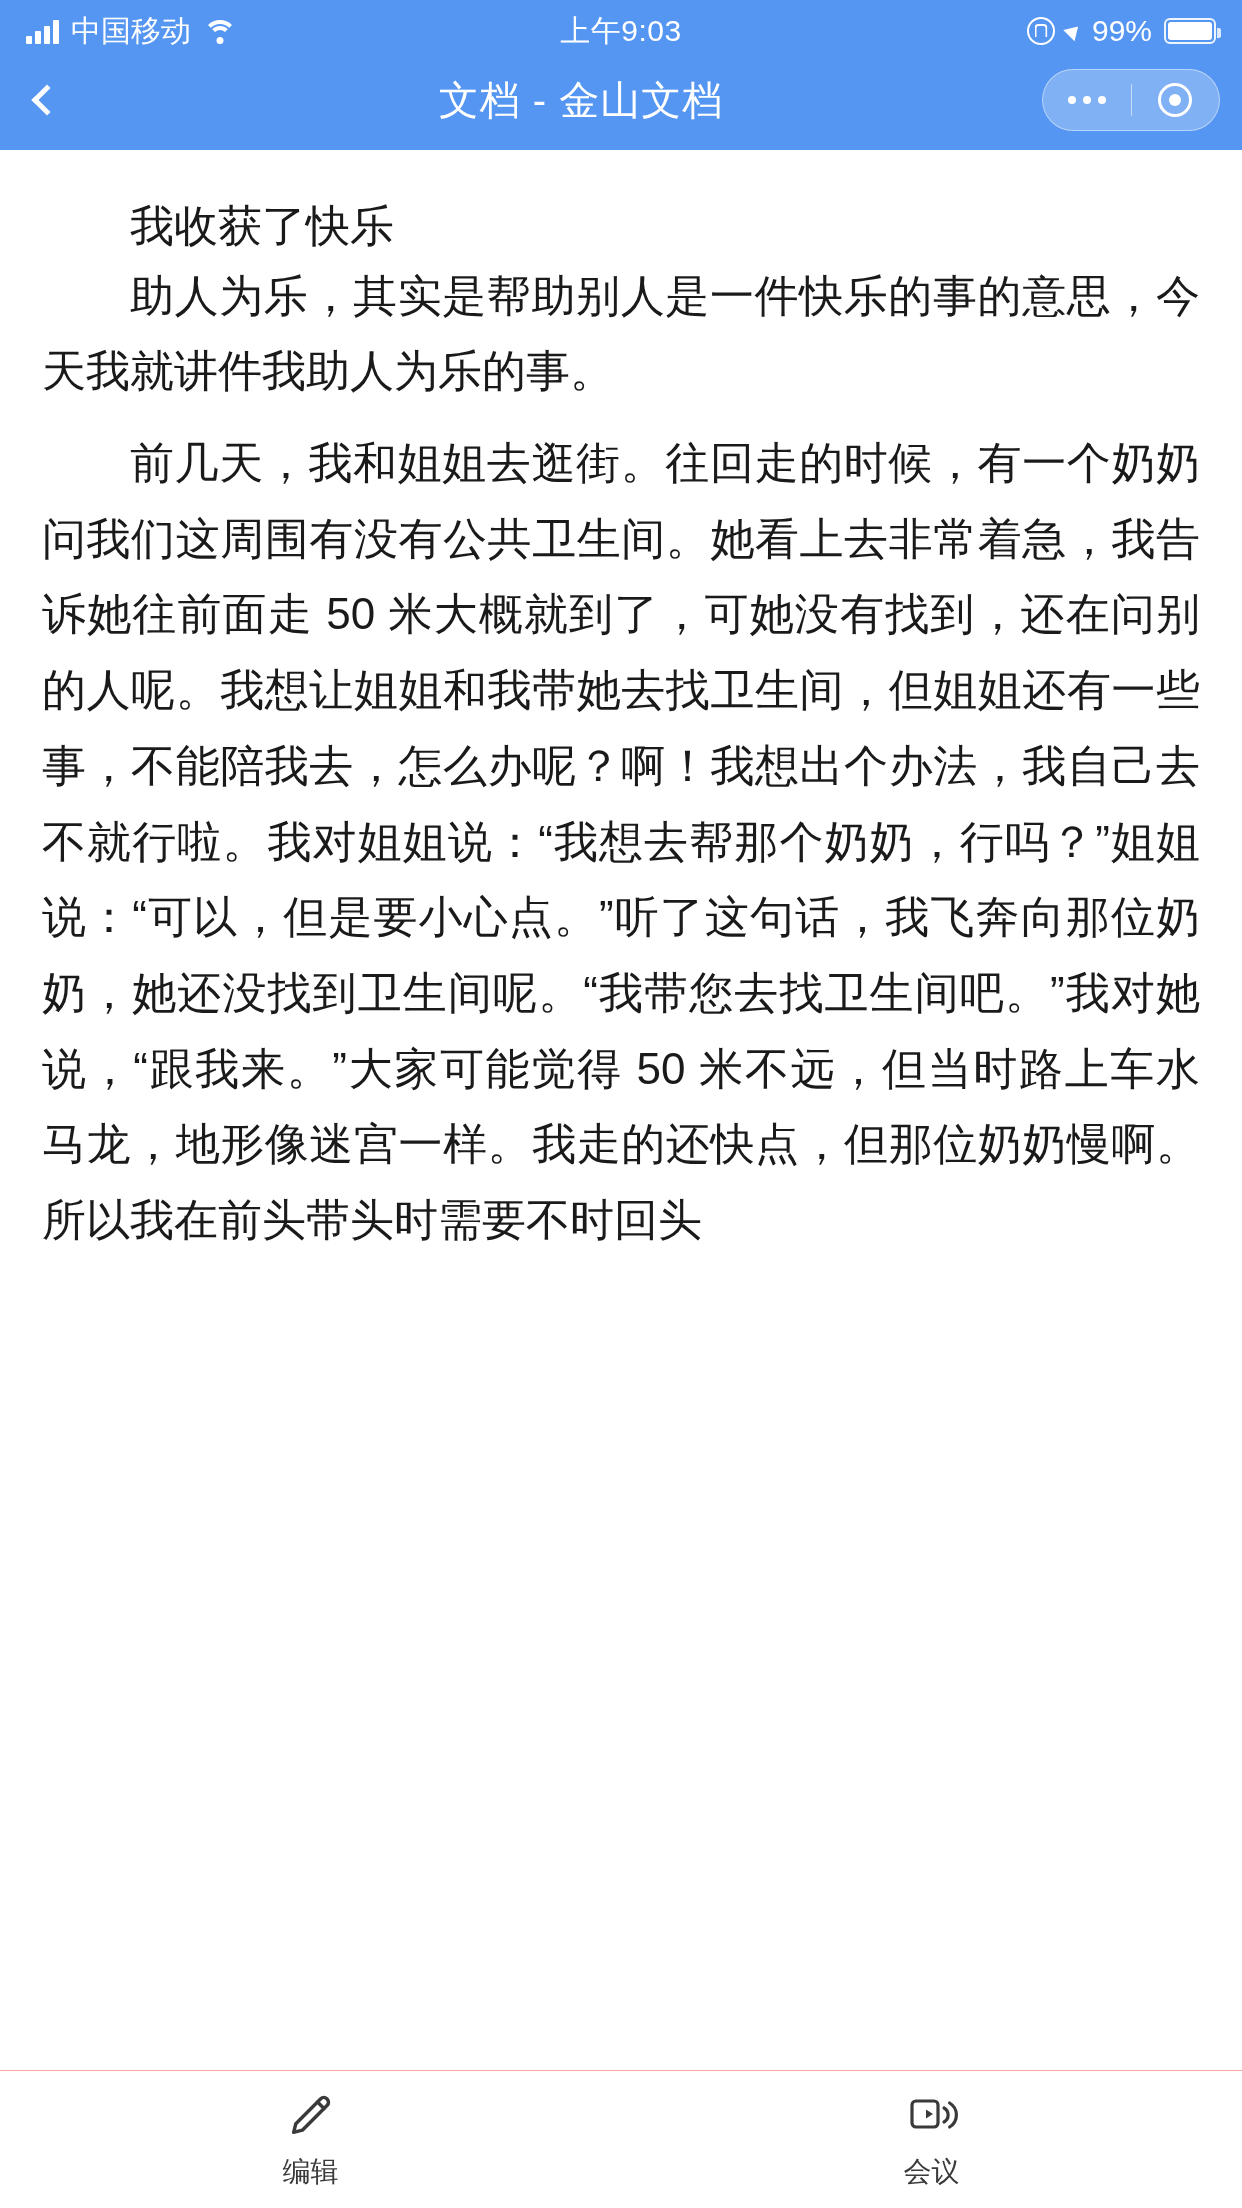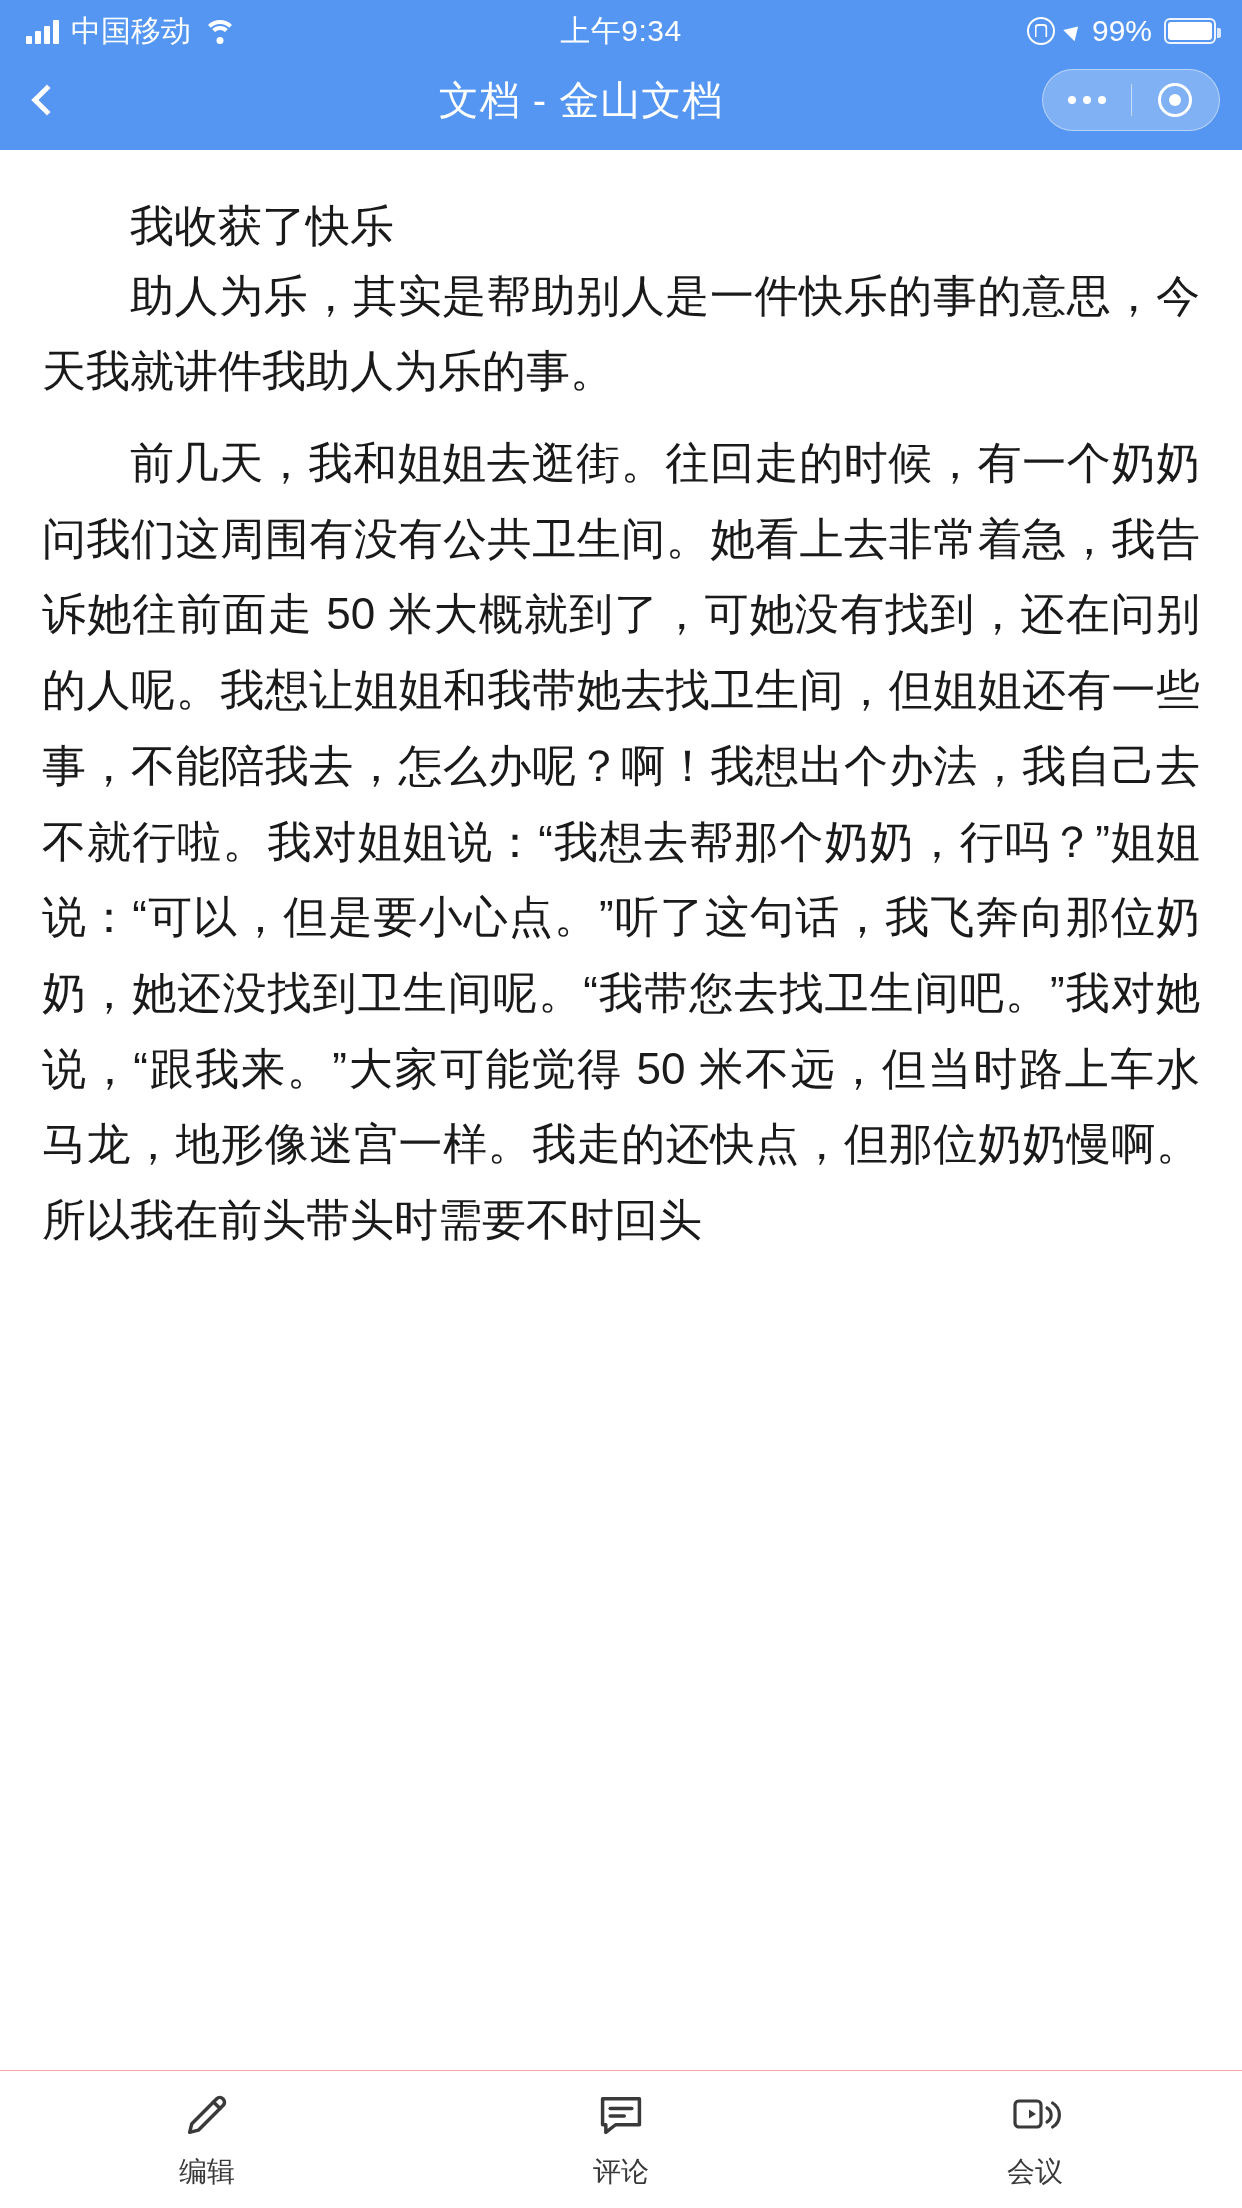--- a/index.html
+++ b/index.html
@@ -210,21 +210,21 @@
           <i></i>
           <i></i>
         </span>
       <span class="carrier">中国移动</span>
       <span class="wifi">
           <span></span>
           <span></span>
           <span class="dot"></span>
         </span>
     </div>
-    <div class="sb-center">上午9:34</div>
+    <div class="sb-center">上午9:03</div>
     <div class="sb-right">
       <span class="lock-icon"></span>
       <span class="loc-icon"></span>
       <span class="batt-pct">99%</span>
       <span class="battery">
           <i></i>
         </span>
     </div>
   </div>
 
@@ -259,28 +259,20 @@
   <div class="toolbar">
 
     <div class="tb-item">
       <svg class="tb-icon" viewBox="0 0 24 24" fill="none" stroke="#3a3a3a" stroke-width="1.6" stroke-linecap="round" stroke-linejoin="round">
         <path d="M4 20l1-4L16.5 4.5a2 2 0 0 1 2.8 0l0.2 0.2a2 2 0 0 1 0 2.8L8 19l-4 1z"></path>
         <path d="M15 6l3 3"></path>
       </svg>
       <span class="tb-label">编辑</span>
     </div>
 
-    <div class="tb-item">
-      <svg class="tb-icon" viewBox="0 0 24 24" fill="none" stroke="#3a3a3a" stroke-width="1.6" stroke-linecap="round" stroke-linejoin="round">
-        <path d="M3.5 4.5h17v12h-11l-4.5 3.5v-3.5h-1.5z"></path>
-        <path d="M7 9h10"></path>
-        <path d="M7 12.5h6.5"></path>
-      </svg>
-      <span class="tb-label">评论</span>
-    </div>
 
 
     <div class="tb-item">
       <svg class="tb-icon" viewBox="0 0 26 24" fill="none" stroke="#3a3a3a" stroke-width="1.6" stroke-linecap="round" stroke-linejoin="round">
         <rect x="3" y="5" width="13" height="13" rx="2"></rect>
         <path d="M10 9.2l3.5 2.3L10 13.8z" fill="#3a3a3a" stroke="none"></path>
         <path d="M19 8.5a4 4 0 0 1 0 7"></path>
         <path d="M21.8 6a7 7 0 0 1 0 12"></path>
       </svg>
       <span class="tb-label">会议</span>

